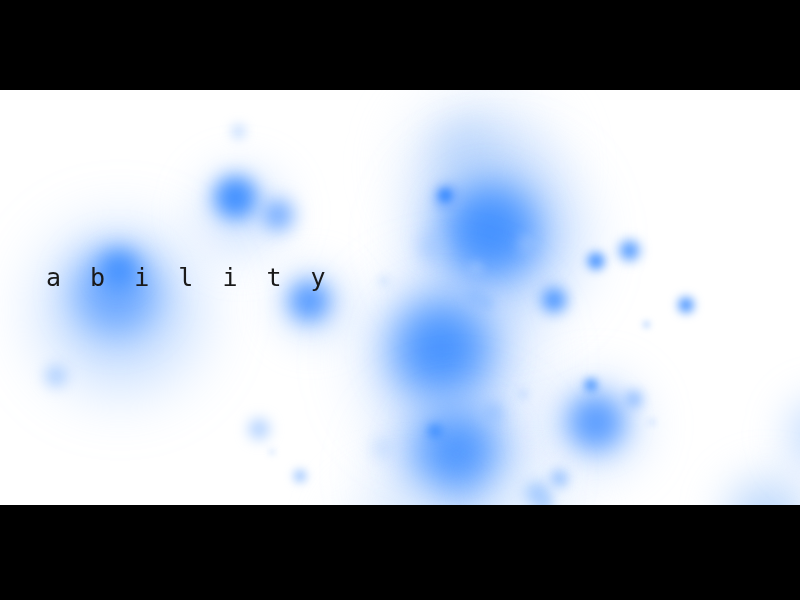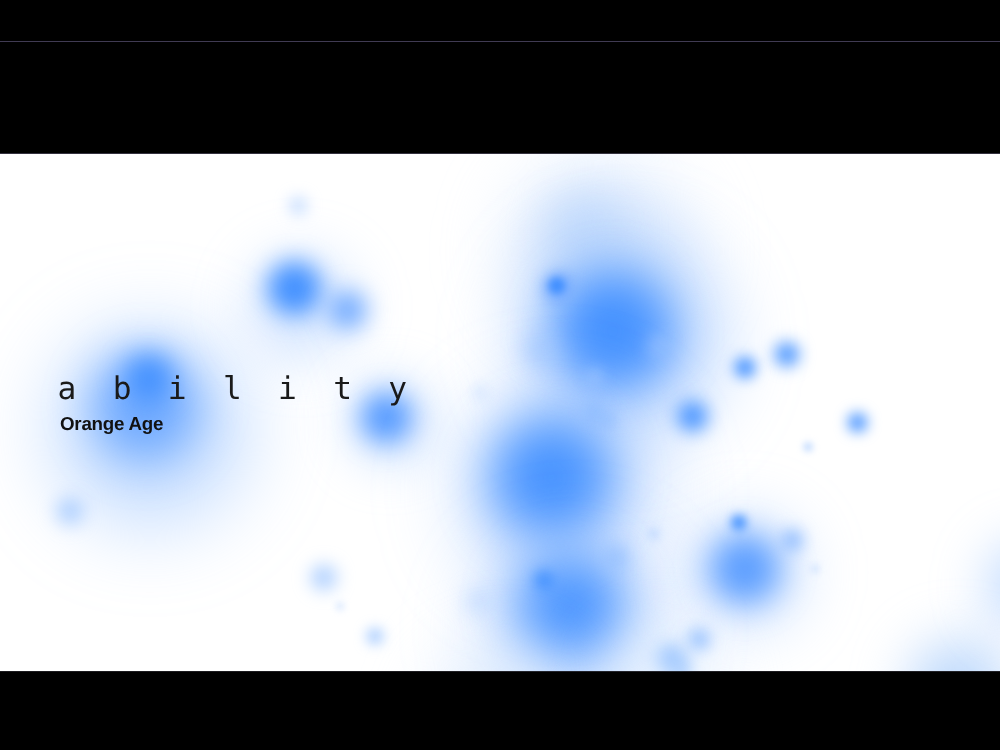--- a/index.html
+++ b/index.html
@@ -3,25 +3,24 @@
 <meta charset="utf-8">
 <style>
   html, body {
     margin: 0;
     padding: 0;
     background: #000;
   }
   #stage {
     position: relative;
     width: 800px;
-    height: 504px;
+    height: 600px;
     overflow: hidden;
-    background: #c4b5fd;
+    background: #bef264;
     font-family: "Liberation Sans", sans-serif;
-    margin-top: 33px;
   }
 
   
   .letterbox {
     position: absolute;
     left: 0;
     width: 800px;
     background: #000000;
     z-index: 40;
   }
@@ -131,19 +130,18 @@
         <div class="bokeh" style="left: 246px; top: 326px; width: 26px; height: 26px; background: radial-gradient(circle closest-side, rgba(141, 188, 255, 0.8) 0%, rgba(141, 188, 255, 0.737) 50%, rgba(141, 188, 255, 0) 100%); filter: blur(7px);"></div>
         <div class="bokeh" style="left: 292px; top: 378px; width: 16px; height: 16px; background: radial-gradient(circle closest-side, rgba(127, 180, 255, 0.85) 0%, rgba(127, 180, 255, 0.78) 52%, rgba(127, 180, 255, 0) 100%); filter: blur(5px);"></div>
         <div class="bokeh" style="left: 268px; top: 358px; width: 8px; height: 8px; background: radial-gradient(circle closest-side, rgba(194, 218, 255, 0.8) 0%, rgba(194, 218, 255, 0.737) 52%, rgba(194, 218, 255, 0) 100%); filter: blur(3px);"></div>
         <div class="bokeh" style="left: 330px; top: 380px; width: 150px; height: 150px; background: radial-gradient(circle closest-side, rgba(219, 234, 253, 0.9) 0%, rgba(219, 234, 253, 0.827) 45%, rgba(219, 234, 253, 0) 100%); filter: blur(26px);"></div>
         <div class="bokeh" style="left: 470px; top: 368px; width: 120px; height: 120px; background: radial-gradient(circle closest-side, rgba(226, 239, 254, 0.9) 0%, rgba(226, 239, 254, 0.827) 45%, rgba(226, 239, 254, 0) 100%); filter: blur(24px);"></div>
       </div>
   </div>
 
   <div id="title-block">
     <div id="album-title">a b i l i t y</div>
-    <div id="artist-name">Orange Age</div>
   </div>
 
   <div id="letterbox-top" class="letterbox"></div>
   <div id="letterbox-bottom" class="letterbox"></div>
 
 </div>
 
 </body></html>

